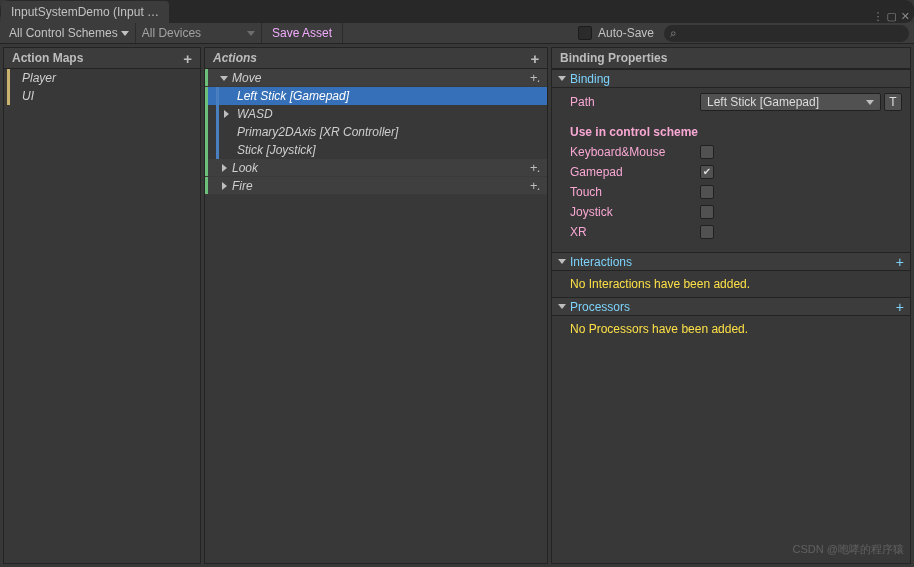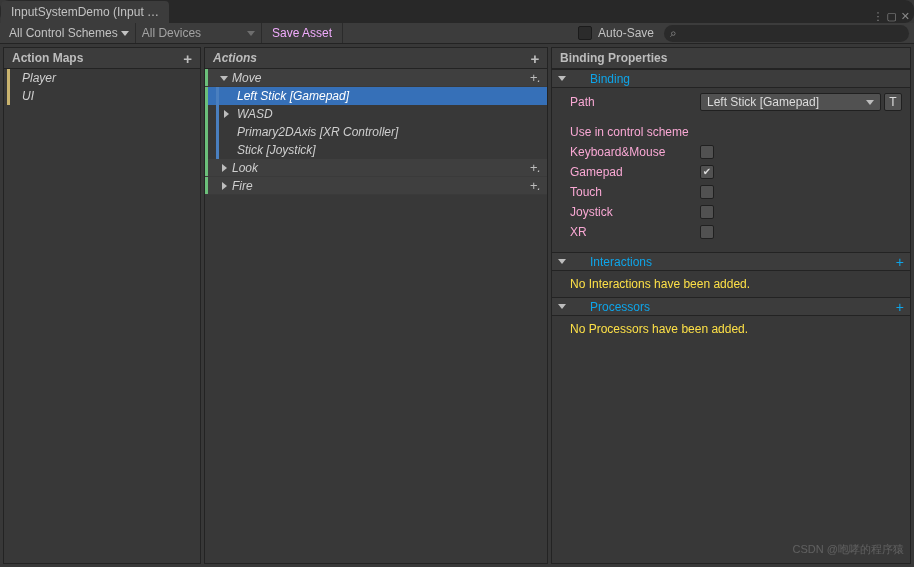--- a/index.html
+++ b/index.html
@@ -54,27 +54,27 @@
 
 .brow { height: 18px; display: flex; align-items: center; }
 .brow .gbar { width: 3px; height: 100%; background: #6bbf7a; }
 .brow .bluebar { width: 3px; height: 100%; background: #4a7fbf; margin-left: 8px; }
 .brow .fold2 { width: 14px; display:flex; justify-content:center; }
 .brow .txt { color: #cfcfcf; padding-left: 4px; }
 .brow.selected { background: #3670b8; }
 .brow.selected .txt { color: #ffffff; }
 
 
-.sect { height: 19px; background: #3c3c3c; border-top: 1px solid #232323; border-bottom: 1px solid #232323; display: flex; align-items: center; padding: 0 6px; color: #0ea5e9; gap: 20px; }
+.sect { height: 19px; background: #3c3c3c; border-top: 1px solid #232323; border-bottom: 1px solid #232323; display: flex; align-items: center; padding: 0 6px; color: #7dd3fc; }
 .sect .fold-down { margin-right: 4px; }
 .sect .add { margin-left: auto; font-size: 14px; }
 .props-body { padding: 4px 8px 10px 18px; }
 .proprow { display: flex; align-items: center; height: 20px; }
 .proprow .label { width: 130px; color: #f9a8d4; }
-.proprow .label.b { font-weight: normal; }
+.proprow .label.b { font-weight: bold; }
 .pathfield { flex: 1; display: flex; align-items: center; }
 .pathdd { flex: 1; background: #515151; border: 1px solid #202020; border-radius: 2px; height: 18px; display: flex; align-items: center; padding: 0 6px; color: #dcdcdc; }
 .pathdd .tri-down { margin-left: auto; border-top-color: #bdbdbd; }
 .tbtn { width: 18px; height: 18px; margin-left: 3px; background: #515151; border: 1px solid #202020; border-radius: 2px; display: flex; align-items: center; justify-content: center; color: #dcdcdc; }
 
 .cbx { width: 14px; height: 14px; background: #515151; border: 1px solid #202020; border-radius: 2px; display:flex; align-items:center; justify-content:center; }
 .cbx.on::after { content: "✔"; color: #dcdcdc; font-size: 10px; line-height: 1; }
 
 .empty-msg { padding: 6px 10px 6px 18px; color: #fde047; }
 

